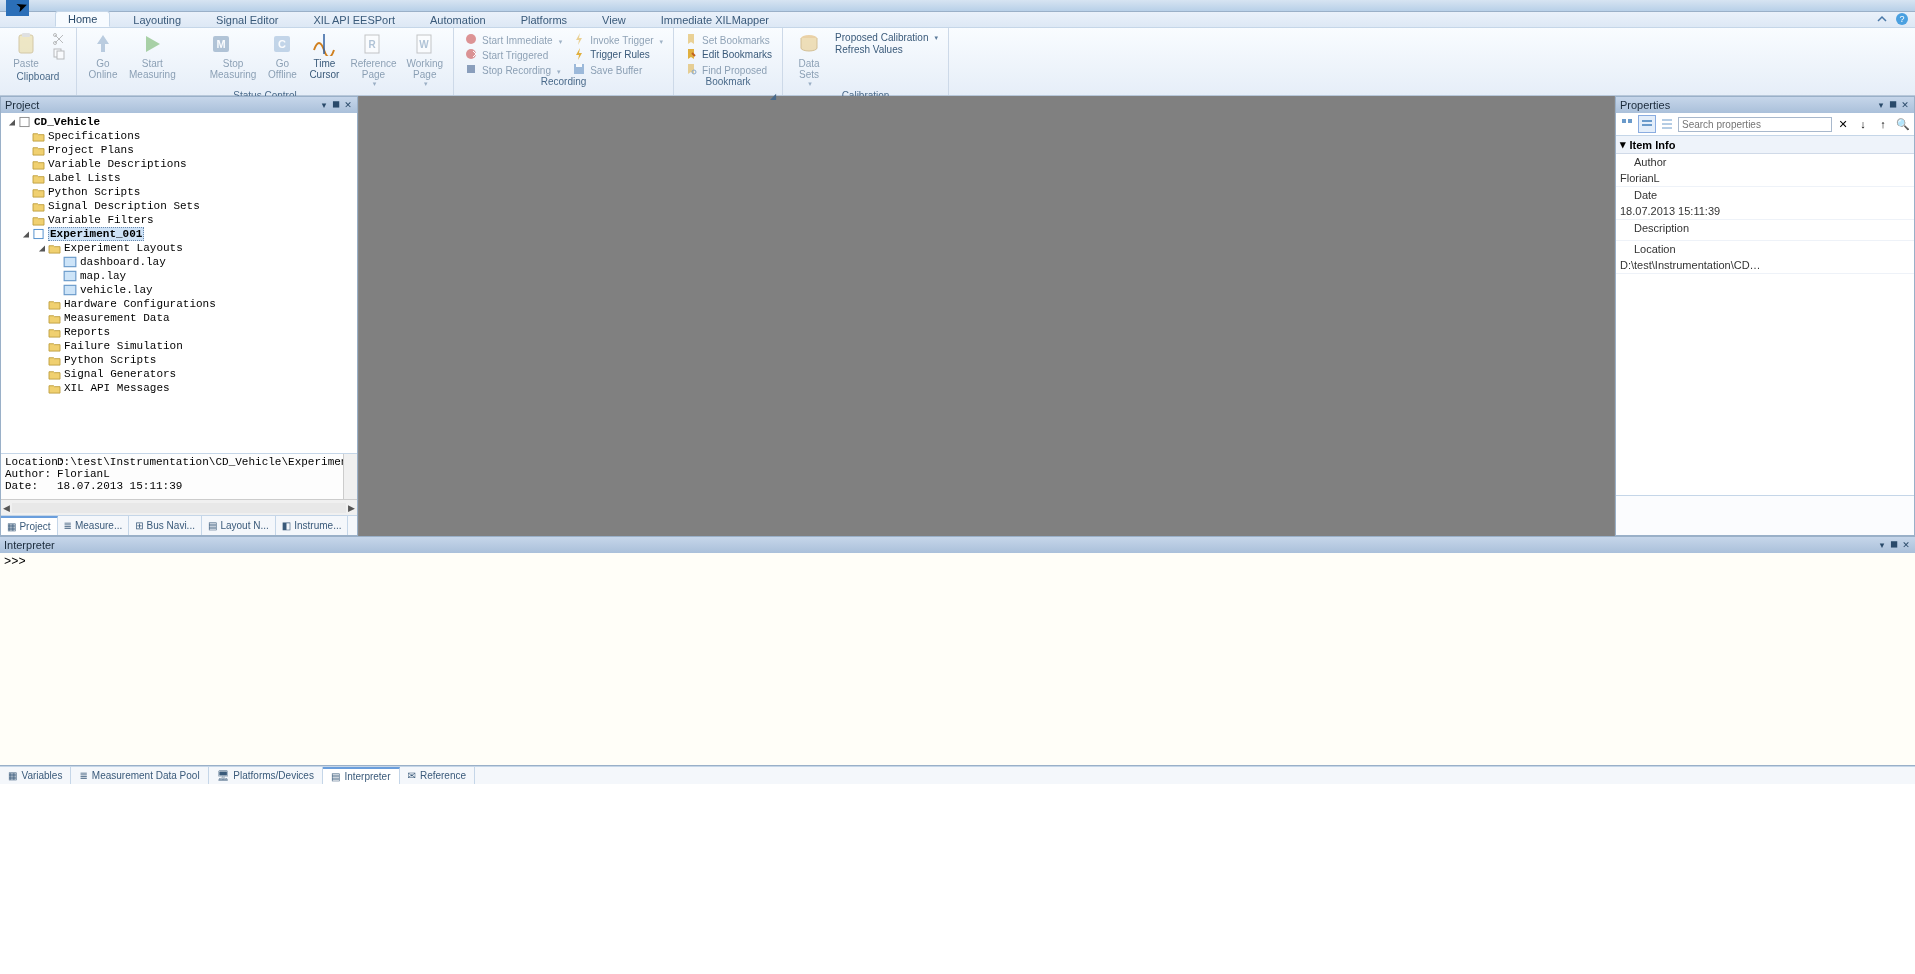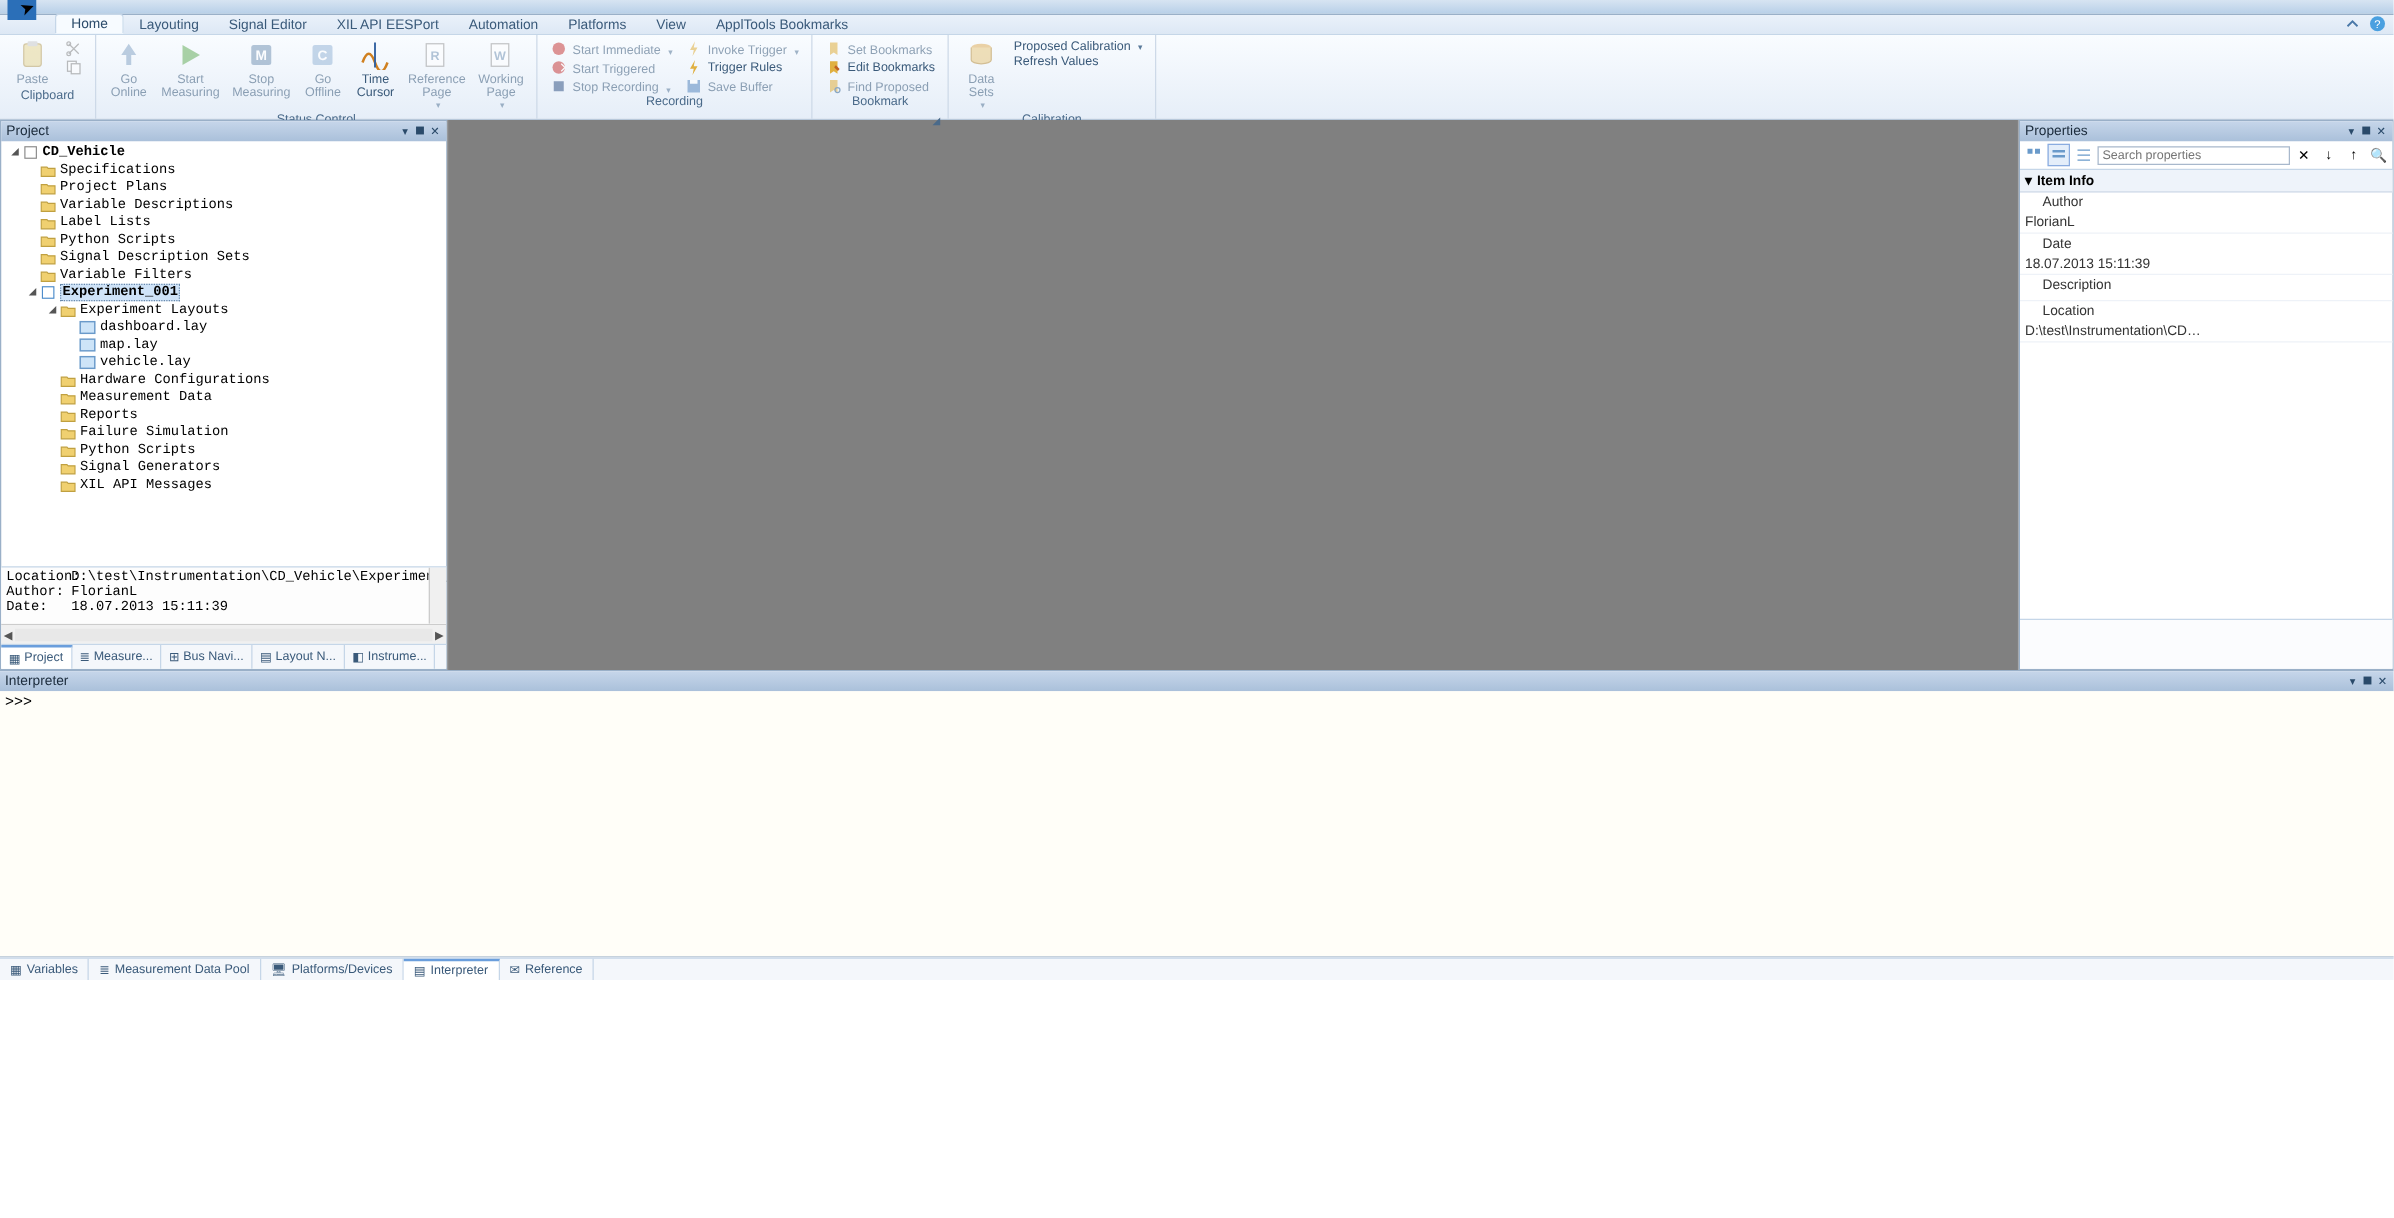--- a/index.html
+++ b/index.html
@@ -42,20 +42,21 @@
   background: linear-gradient(to bottom,#eaf1fa,#dde8f5);
   padding-left:44px;
   border-bottom:1px solid #c5d6e8;
   position:relative;
 }
 .ribbon-tab {
   padding:1px 12px 1px;
   font-size:11px;
   color:#3a5a7a;
   cursor:pointer;
+  margin-left:11px;
 }
 .ribbon-tab.active {
   background:#f7fbff;
   border:1px solid #c5d6e8;
   border-bottom:1px solid #f7fbff;
   border-radius:3px 3px 0 0;
   color:#2a4a6a;
 }
 .title-right-icons {
   position:absolute;
@@ -202,21 +203,21 @@
 <div class="cursor-arrow">➤</div>
 
 <div class="ribbon-tabs">
   <div class="ribbon-tab active">Home</div>
   <div class="ribbon-tab">Layouting</div>
   <div class="ribbon-tab">Signal Editor</div>
   <div class="ribbon-tab">XIL API EESPort</div>
   <div class="ribbon-tab">Automation</div>
   <div class="ribbon-tab">Platforms</div>
   <div class="ribbon-tab">View</div>
-  <div class="ribbon-tab">ApplTools Bookmarks</div>
+  <div class="ribbon-tab">Immediate XILMapper</div>
   <div class="title-right-icons">
     <span>
       <svg viewBox="0 0 14 14">
           <path d="M3 9 l4-4 4 4" fill="none" stroke="#4a78a8" stroke-width="1.5"></path>
         </svg>
     </span>
     <span>
       <svg viewBox="0 0 14 14">
           <circle cx="7" cy="7" r="6" fill="#4aa0e0"></circle>
           <text x="7" y="10" text-anchor="middle" font-size="9" fill="#fff">?</text>
@@ -269,21 +270,21 @@
             <path d="M6 4 L20 12 L6 20 z" fill="#6ab060"></path>
           </svg>
           <span style="white-space:pre;">Start
 Measuring</span>
         </div>
       <div class="big-btn disabled">
           <svg class="ico" viewBox="0 0 24 24">
             <rect x="4" y="4" width="16" height="16" rx="2" fill="#7a98b8"></rect>
             <text x="12" y="16" text-anchor="middle" fill="#fff" font-size="11" font-weight="bold">M</text>
           </svg>
-          <span style="white-space:pre;">Stop
+          <span style="white-space:pre;margin-left:24px;">Stop
 Measuring</span>
         </div>
       <div class="big-btn disabled">
           <svg class="ico" viewBox="0 0 24 24">
             <rect x="4" y="4" width="16" height="16" rx="2" fill="#9ab8d8"></rect>
             <text x="12" y="16" text-anchor="middle" fill="#fff" font-size="11" font-weight="bold">C</text>
           </svg>
           <span style="white-space:pre;">Go
 Offline</span>
         </div>

